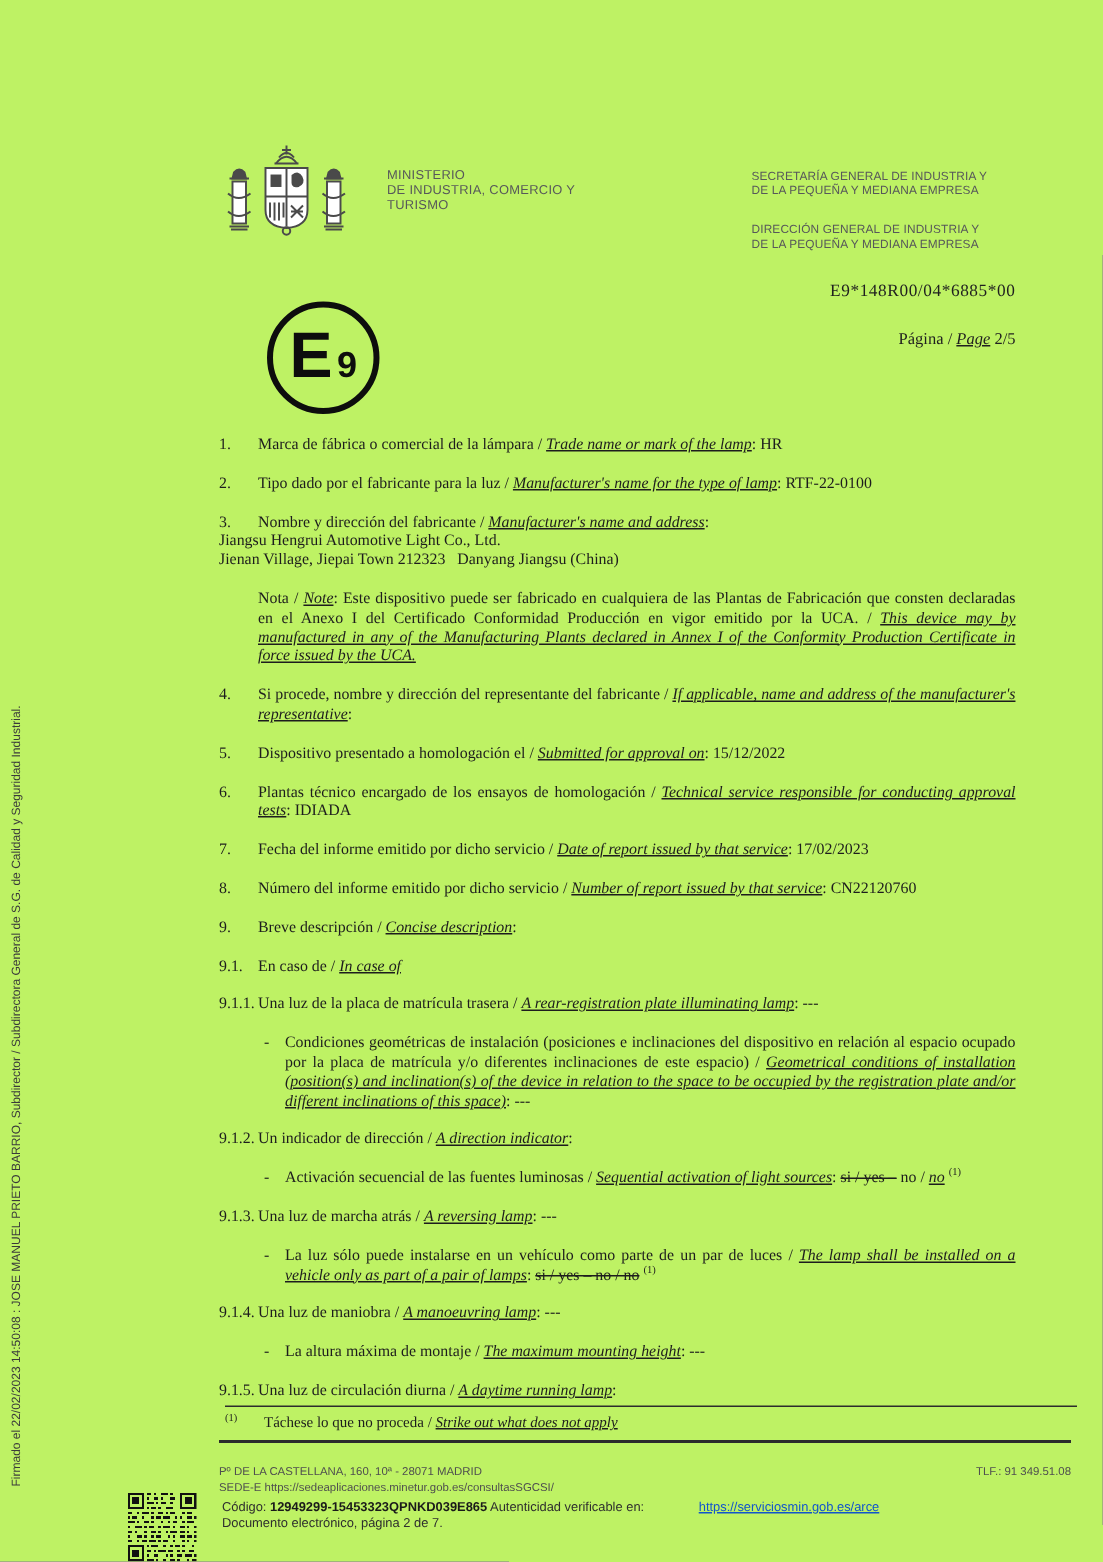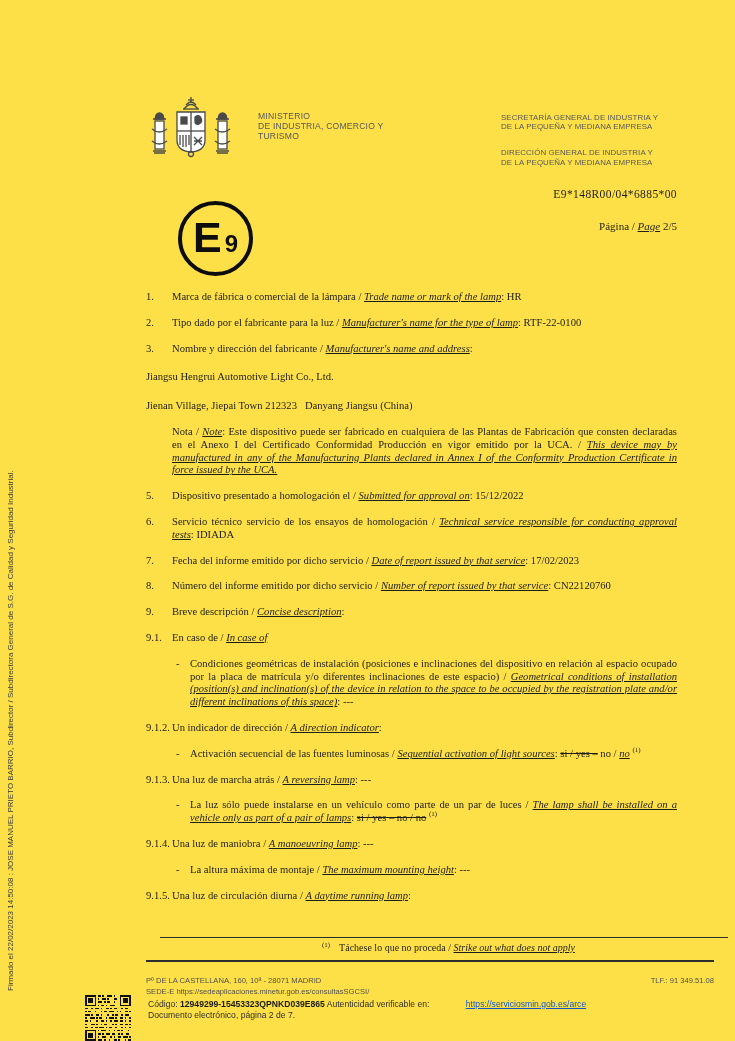--- a/index.html
+++ b/index.html
@@ -1,16 +1,16 @@
 <!DOCTYPE html>
 <html><head>
 <meta charset="utf-8">
 <style>
   html,body{margin:0;padding:0;background:#888;}
-  .page{position:relative;width:735px;height:1041px;background:#fde047;overflow:hidden;
+  .page{position:relative;width:735px;height:1041px;background:#bef264;overflow:hidden;
         font-family:"Liberation Serif",serif;color:#222;}
   
   .sig{position:absolute;left:6px;top:991px;transform:rotate(-90deg);transform-origin:0 0;
        white-space:nowrap;font-family:"Liberation Sans",sans-serif;font-size:8px;color:#3a3a3a;}
   
   .logo{position:absolute;left:146px;top:95px;width:90px;height:74px;}
   .ministry{position:absolute;left:258px;top:111px;font-family:"Liberation Sans",sans-serif;
             font-size:8.6px;line-height:10px;color:#57585a;white-space:pre-line;letter-spacing:.2px;}
   .righthead{position:absolute;left:481px;top:103px;width:238px;font-family:"Liberation Sans",sans-serif;
              font-size:7.9px;line-height:9.5px;color:#57585a;white-space:pre-line;letter-spacing:.1px;}
@@ -27,26 +27,26 @@
   
   .body{position:absolute;left:146px;top:291px;width:531px;font-size:10.6px;line-height:12.8px;color:#1d1d1d;}
   .body p{margin:0 0 13px 0;padding-left:26px;text-indent:-26px;}
   .body p.nonum{text-indent:0;}
   .body .num{display:inline-block;min-width:26px;text-indent:0;}
   .body .b{margin-left:30px;padding-left:14px;text-indent:-14px;}
   .body .dash{display:inline-block;min-width:14px;text-indent:0;}
   .just{text-align:justify;}
   .en{font-style:italic;text-decoration:underline;}
   .strike{text-decoration:line-through;}
-  .addr{display:block;margin-top:16px;}
+  .addr{display:block;}
   sup{font-size:7px;line-height:0;}
   .fsup{display:inline-block;min-width:26px;text-indent:0;font-size:7px;vertical-align:super;}
   
-  .footnote{position:absolute;left:160px;top:937px;width:568px;border-top:1.6px solid #2c2c2c;
-            padding-top:3px;font-size:10px;color:#1d1d1d;text-align:center;}
+  .footnote{position:absolute;left:150px;top:937px;width:568px;border-top:1.6px solid #2c2c2c;
+            padding-top:3px;font-size:10px;color:#1d1d1d;}
   .footnote .inner{padding-left:26px;text-indent:-26px;}
   .footer{position:absolute;left:146px;top:960px;width:568px;border-top:2.2px solid #2c2c2c;
           padding-top:14px;font-family:"Liberation Sans",sans-serif;font-size:7.6px;color:#4f4f4f;line-height:10.5px;}
   .footer .row1{display:flex;justify-content:space-between;}
   
   .qr{position:absolute;left:85px;top:995px;width:46px;height:46px;}
   .docfoot{position:absolute;left:148px;top:999px;width:560px;font-family:"Liberation Sans",sans-serif;
            font-size:8.6px;line-height:11px;color:#2e2e2e;}
   .docfoot b{color:#1a1a1a;}
   .link{color:#1155cc;text-decoration:underline;padding-left:34px;}
@@ -115,33 +115,35 @@
   <div class="body">
 
     <p><span class="num">1.</span><span>Marca de fábrica o comercial de la lámpara</span><span> / </span><span class="en">Trade name or mark of the lamp</span><span>: HR</span></p>
 
     <p><span class="num">2.</span><span>Tipo dado por el fabricante para la luz</span><span> / </span><span class="en">Manufacturer's name for the type of lamp</span><span>: RTF-22-0100</span></p>
 
     <p><span class="num">3.</span><span>Nombre y dirección del fabricante</span><span> / </span><span class="en">Manufacturer's name and address</span><span>:</span><span class="addr">Jiangsu Hengrui Automotive Light Co., Ltd.</span><span class="addr">Jienan Village, Jiepai Town 212323&nbsp;&nbsp;&nbsp;Danyang Jiangsu (China)</span></p>
 
     <p class="nonum just"><span>Nota</span><span> / </span><span class="en">Note</span><span>: Este dispositivo puede ser fabricado en cualquiera de las Plantas de Fabricación que consten declaradas en el Anexo I del Certificado Conformidad Producción en vigor emitido por la UCA. / </span><span class="en">This device may by manufactured in any of the Manufacturing Plants declared in Annex I of the Conformity Production Certificate in force issued by the UCA.</span></p>
 
+    <p class="just"><span class="num">4.</span><span>Si procede, nombre y dirección del representante del fabricante</span><span> / </span><span class="en">If applicable, name and address of the manufacturer's representative</span><span>:</span></p>
 
     <p><span class="num">5.</span><span>Dispositivo presentado a homologación el</span><span> / </span><span class="en">Submitted for approval on</span><span>: 15/12/2022</span></p>
 
-    <p class="just"><span class="num">6.</span><span>Servicio técnico servicio de los ensayos de homologación</span><span> / </span><span class="en">Technical service responsible for conducting approval tests</span><span>: IDIADA</span></p>
+    <p class="just"><span class="num">6.</span><span>Plantas técnico encargado de los ensayos de homologación</span><span> / </span><span class="en">Technical service responsible for conducting approval tests</span><span>: IDIADA</span></p>
 
     <p><span class="num">7.</span><span>Fecha del informe emitido por dicho servicio</span><span> / </span><span class="en">Date of report issued by that service</span><span>: 17/02/2023</span></p>
 
     <p><span class="num">8.</span><span>Número del informe emitido por dicho servicio</span><span> / </span><span class="en">Number of report issued by that service</span><span>: CN22120760</span></p>
 
     <p><span class="num">9.</span><span>Breve descripción</span><span> / </span><span class="en">Concise description</span><span>:</span></p>
 
     <p><span class="num">9.1.</span><span>En caso de</span><span> / </span><span class="en">In case of</span></p>
 
+    <p><span class="num">9.1.1.</span><span>Una luz de la placa de matrícula trasera</span><span> / </span><span class="en">A rear-registration plate illuminating lamp</span><span>: ---</span></p>
 
     <p class="b just"><span class="dash">-</span><span>Condiciones geométricas de instalación (posiciones e inclinaciones del dispositivo en relación al espacio ocupado por la placa de matrícula y/o diferentes inclinaciones de este espacio)</span><span> / </span><span class="en">Geometrical conditions of installation (position(s) and inclination(s) of the device in relation to the space to be occupied by the registration plate and/or different inclinations of this space)</span><span>: ---</span></p>
 
     <p><span class="num">9.1.2.</span><span>Un indicador de dirección</span><span> / </span><span class="en">A direction indicator</span><span>:</span></p>
 
     <p class="b"><span class="dash">-</span><span>Activación secuencial de las fuentes luminosas</span><span> / </span><span class="en">Sequential activation of light sources</span><span>: </span><span class="strike">si / yes –</span><span> no / </span><span class="en">no</span> <sup>(1)</sup></p>
 
     <p><span class="num">9.1.3.</span><span>Una luz de marcha atrás</span><span> / </span><span class="en">A reversing lamp</span><span>: ---</span></p>
 
     <p class="b just"><span class="dash">-</span><span>La luz sólo puede instalarse en un vehículo como parte de un par de luces</span><span> / </span><span class="en">The lamp shall be installed on a vehicle only as part of a pair of lamps</span><span>: </span><span class="strike">si / yes – no / no</span> <sup>(1)</sup></p>

